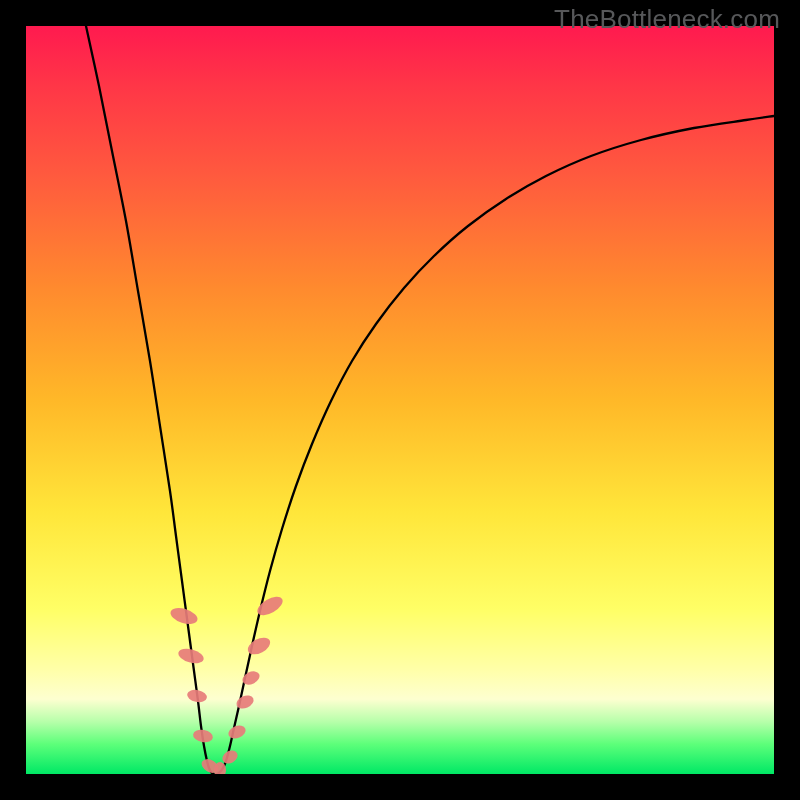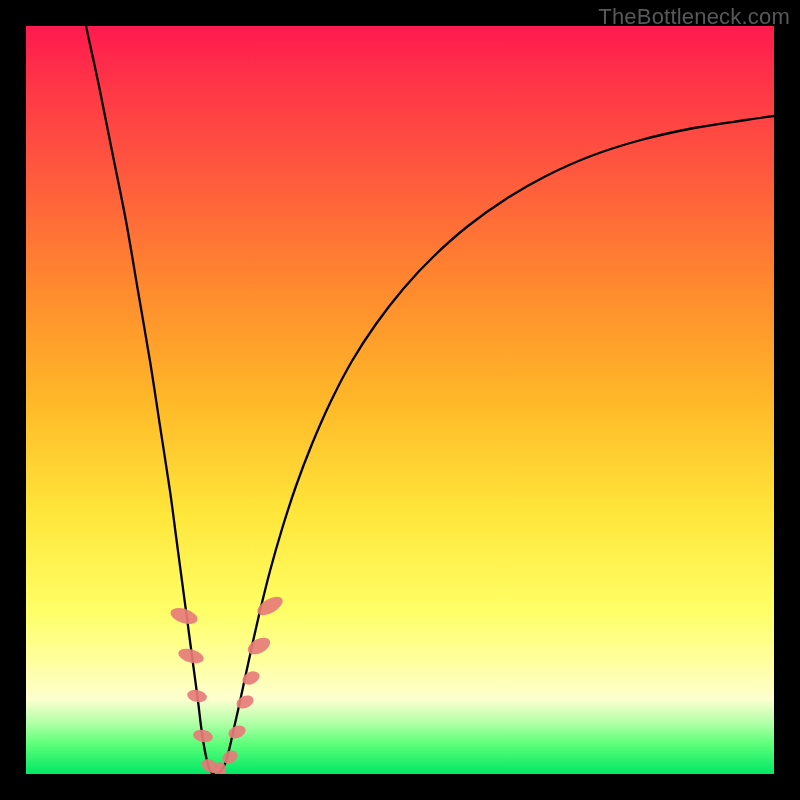--- a/index.html
+++ b/index.html
@@ -53,23 +53,23 @@
     position: absolute;
     left: 0;
     top: 0;
     width: 748px;
     height: 748px;
     overflow: visible;
   }
   .watermark {
     position: absolute;
     top: 4px;
-    right: 10px;
+    right: 20px;
     color: #57585a;
-    font-size: 22px;
+    font-size: 26px;
     font-weight: 500;
     letter-spacing: 0.2px;
   }
 </style>
 </head>
 <body>
 
 <div class="frame">
 
   <div class="plot-area">

